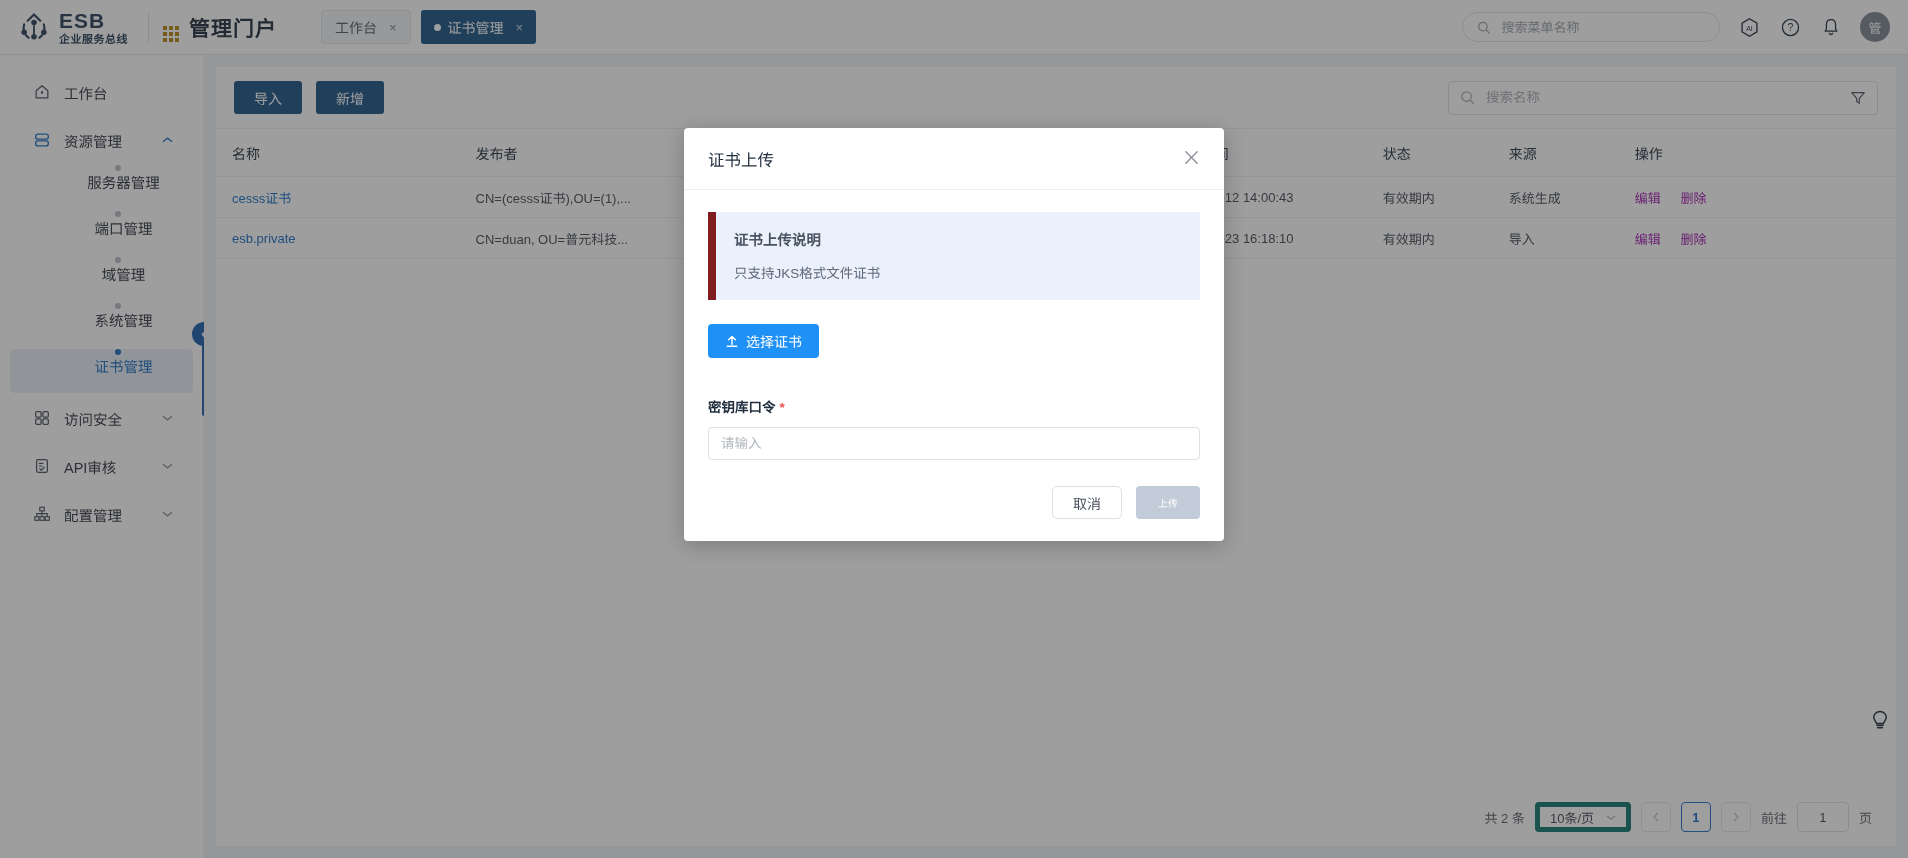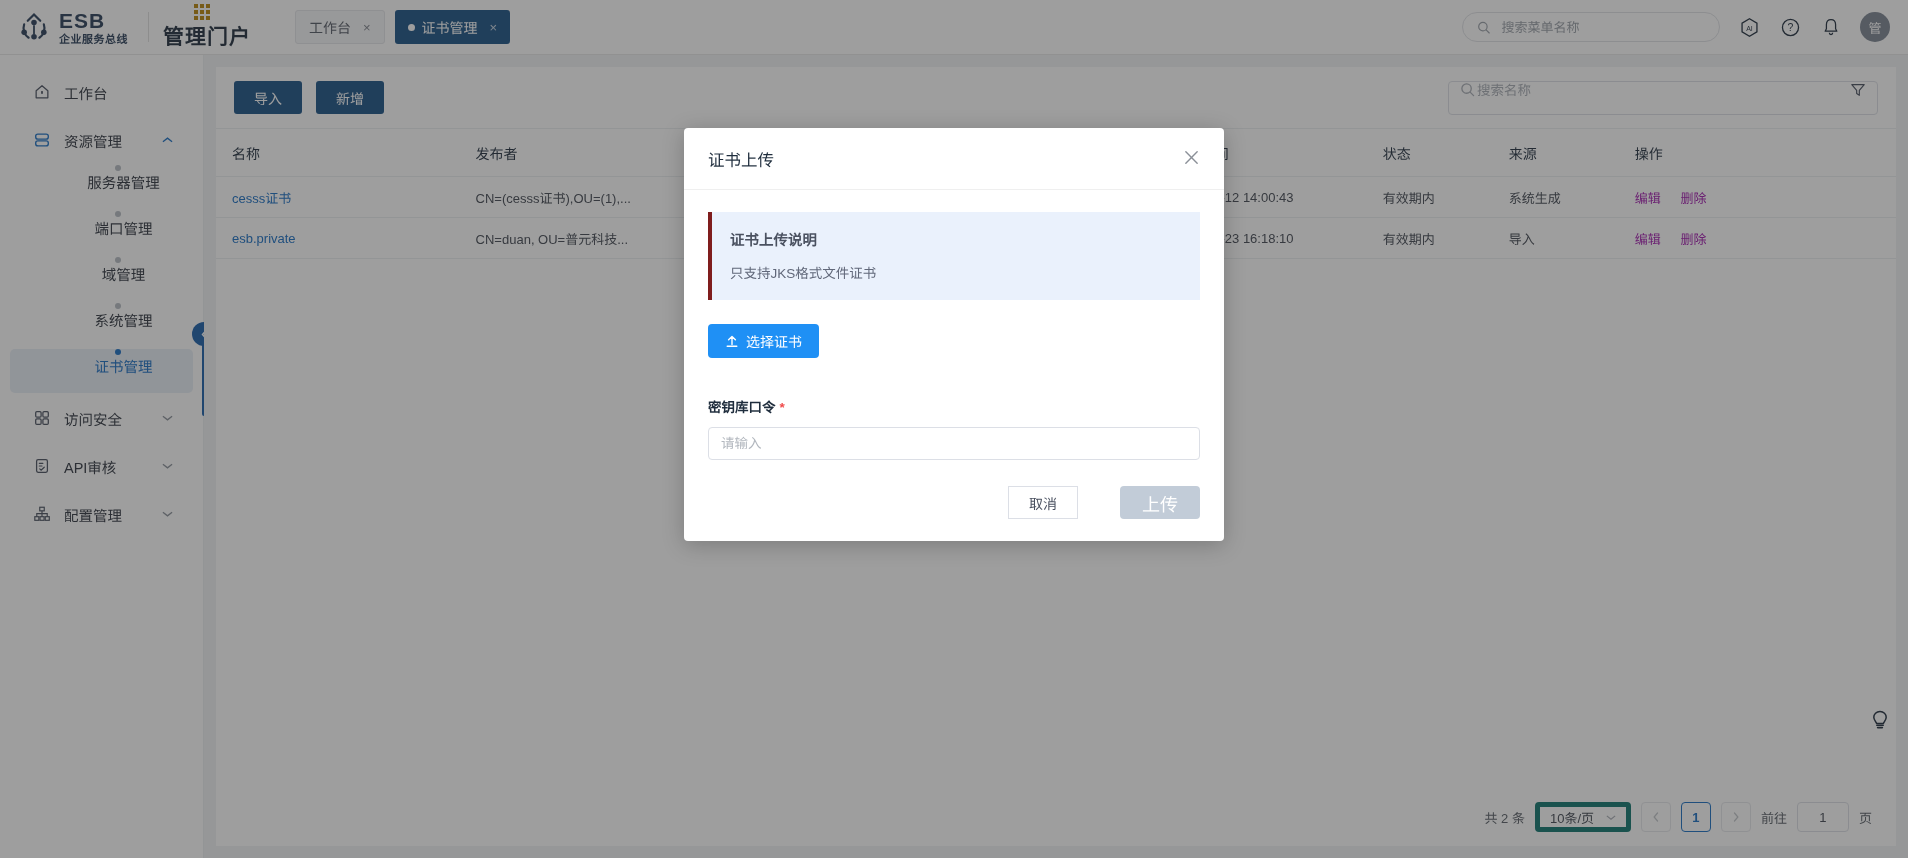--- a/index.html
+++ b/index.html
@@ -35,21 +35,21 @@
     font-size: 21px; font-weight: bold; color: #2a3f59;
     letter-spacing: 1px; font-family: "Liberation Sans", sans-serif;
   }
   .logo-sub {
     font-size: 11px; color: #2a3f59; font-weight: bold;
     letter-spacing: 0.5px; margin-top: 3px;
   }
   .logo-divider {
     width: 1px; height: 30px; background: #e0e0e0; margin: 0 14px 0 4px;
   }
-  .portal-wrap { display: flex; align-items: center; flex-direction: column; }
+  .portal-wrap { display: flex; align-items: flex-end; }
   .grid-icon {
     display: grid; grid-template-columns: repeat(3, 4px);
     grid-template-rows: repeat(3, 4px); gap: 2px; margin-right: 10px;
   }
   .grid-icon i { background: #b8860b; display: block; width: 4px; height: 4px; }
   .portal-title {
     font-size: 21px; font-weight: bold; color: #1f2d3d; letter-spacing: 1px;
   }
 
   .tabs { display: flex; align-items: center; margin-left: 44px; gap: 10px; }
@@ -147,21 +147,21 @@
     height: 61px; display: flex; align-items: center; padding: 0 18px;
   }
   .btn-primary {
     height: 33px; padding: 0 20px; background: #1b5285; color: #fff;
     border: none; border-radius: 3px; font-size: 14px; cursor: pointer;
     margin-right: 14px; font-family: "Liberation Sans", sans-serif;
   }
   .table-search {
     margin-left: auto; width: 430px; height: 34px;
     border: 1px solid #dcdfe6; border-radius: 4px;
-    display: flex; align-items: flex-start; padding: 0 11px; 
+    display: flex; align-items: center; padding: 0 11px; gap: 9px;
   }
   .table-search input {
     border: none; outline: none; font-size: 13.5px; flex: 1;
     background: transparent; color: #333;
     font-family: "Liberation Sans", sans-serif;
   }
   .table-search input::placeholder { color: #a8adb5; }
 
   table { width: 100%; border-collapse: collapse; table-layout: fixed; }
   thead th {
@@ -224,21 +224,21 @@
     height: 62px; display: flex; align-items: center;
     padding: 0 24px; border-bottom: 1px solid #efefef;
   }
   .modal-title { font-size: 16.5px; color: #1f2d3d; }
   .modal-close {
     margin-left: auto; font-size: 19px; color: #8b9098; cursor: pointer;
     line-height: 1;
   }
   .modal-body { padding: 22px 24px 4px 24px; }
   .alert-box {
-    background: #eaf1fc; border-left: 4px solid #7f1d1d;
+    background: #eaf1fc; border-left: 8px solid #7f1d1d;
     padding: 16px 18px 18px 18px;
   }
   .alert-title { font-size: 14.5px; font-weight: bold; color: #4a5160; }
   .alert-desc { font-size: 13.5px; color: #61687a; margin-top: 13px; }
   .btn-upload-select {
     margin-top: 24px; height: 34px; padding: 0 17px;
     background: #1f90f5; color: #fff; border: none; border-radius: 4px;
     font-size: 14px; cursor: pointer; display: inline-flex;
     align-items: center; gap: 7px; font-family: "Liberation Sans", sans-serif;
   }
@@ -251,28 +251,27 @@
     border-radius: 4px; padding: 0 12px; font-size: 13.5px; outline: none;
     color: #333; font-family: "Liberation Sans", sans-serif;
   }
   .field-input::placeholder { color: #b2b7be; }
   .modal-foot {
     padding: 22px 24px 22px 24px; display: flex;
     justify-content: flex-end; gap: 14px;
   }
   .btn-cancel {
     height: 33px; padding: 0 20px; background: #fff; color: #4a5160;
-    border: 1px solid #dcdfe6; border-radius: 0; font-size: 14px;
+    border: 1px solid #dcdfe6; border-radius: 5px; font-size: 14px;
     cursor: pointer; font-family: "Liberation Sans", sans-serif;
   }
   .btn-submit-disabled {
     height: 33px; padding: 0 22px; background: #c2ccd8; color: #ffffff;
-    border: none; border-radius: 4px; font-size: 18px; cursor: not-allowed;
+    border: none; border-radius: 4px; font-size: 10px; cursor: not-allowed;
     font-family: "Liberation Sans", sans-serif;
-    margin-left: 28px;
   }
 </style>
 </head>
 <body>
 
 <div id="app">
 
   <div class="topbar">
 
     <div class="logo-wrap">

